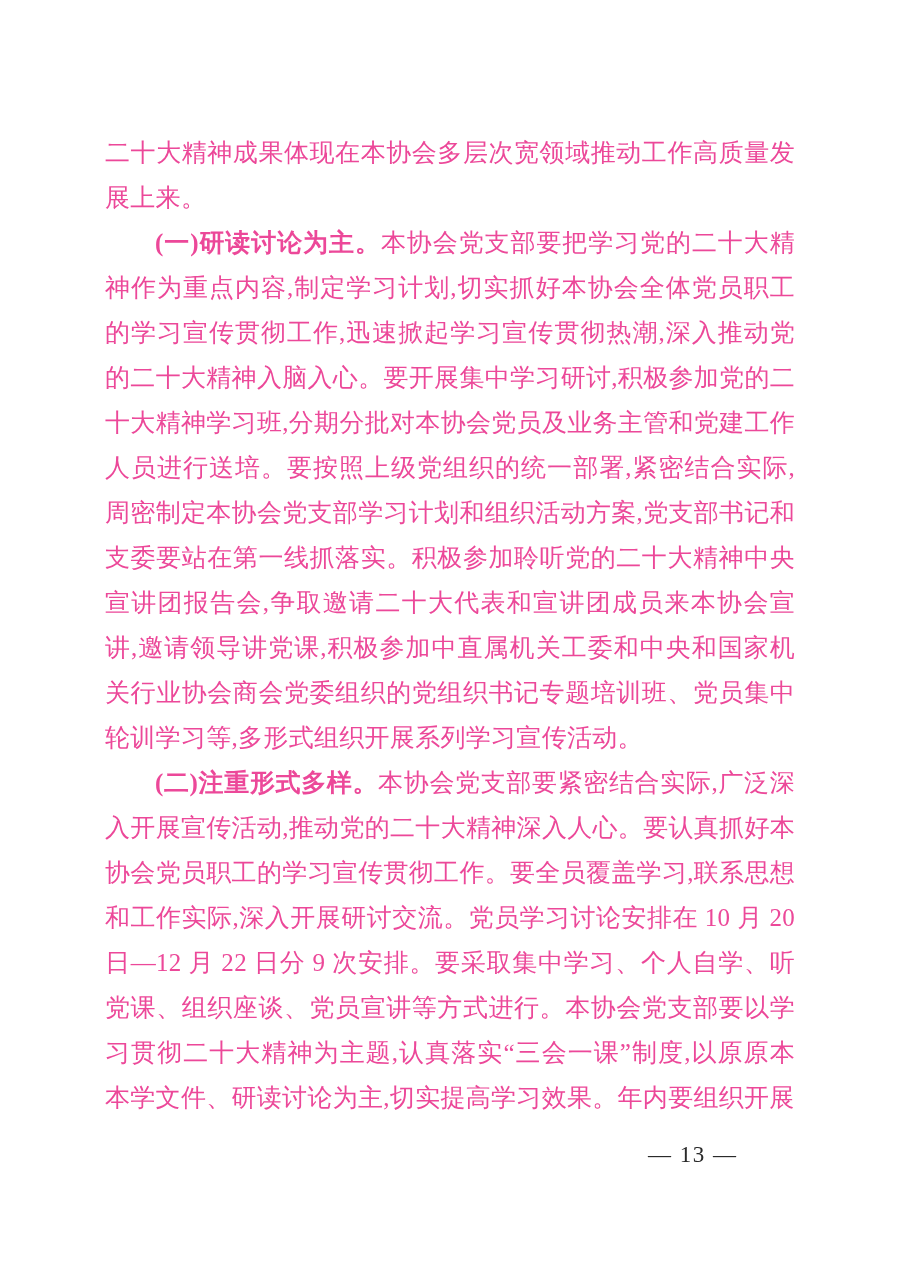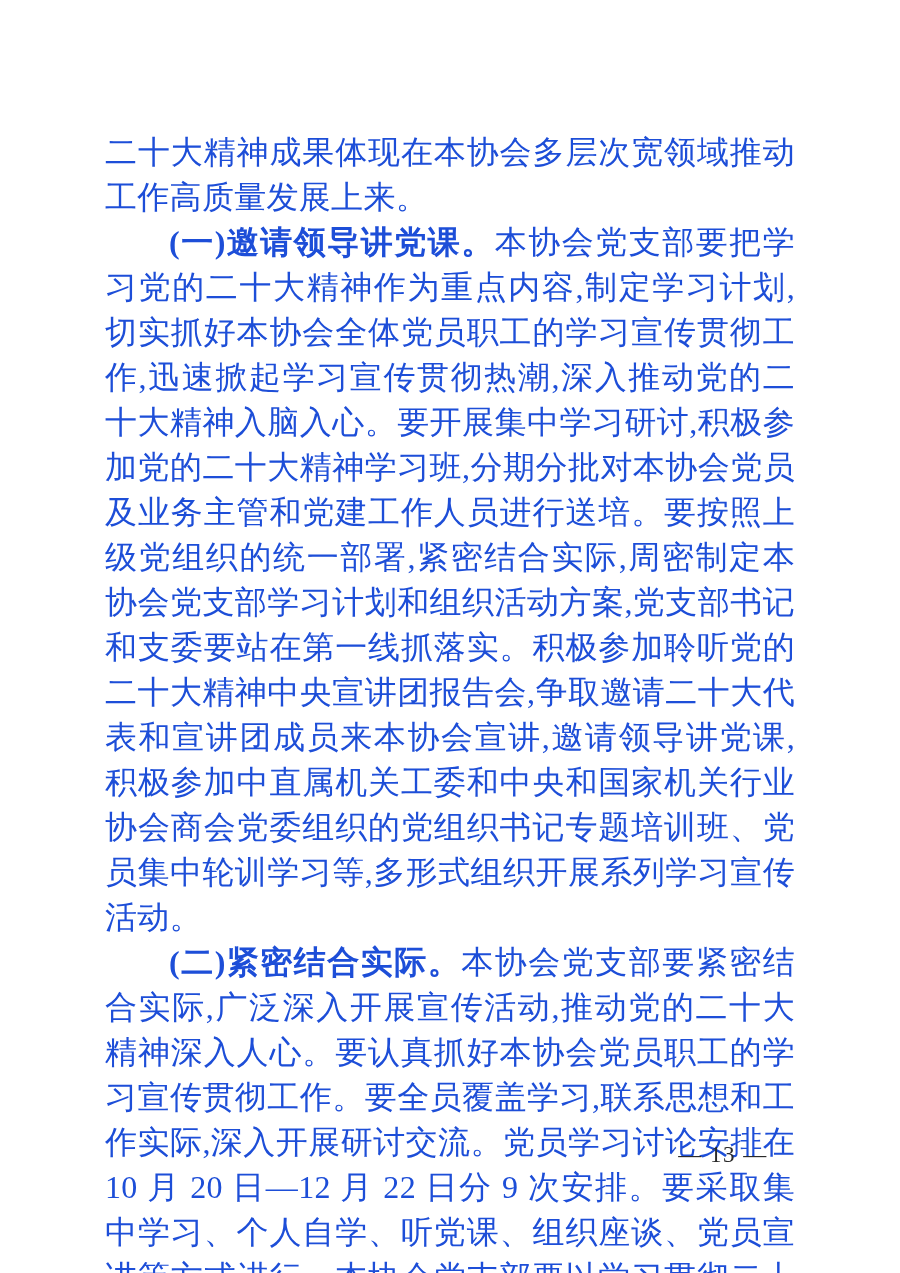--- a/index.html
+++ b/index.html
@@ -21,50 +21,50 @@
   }
   .text-block {
     position: absolute;
     left: 105px;
     top: 130px;
     width: 690px;
   }
   .para {
     margin: 0;
     padding: 0;
-    font-size: 32px;
+    font-size: 25px;
     line-height: 45px;
-    color: #1d4ed8;
+    color: #ec4899;
     text-align: justify;
     text-justify: inter-ideograph;
     text-align-last: left;
     text-indent: 2em;
     letter-spacing: 0.3px;
   }
   .para.continuation {
     text-indent: 0;
   }
   .lead {
     font-weight: 700;
   }
   .page-number {
     position: absolute;
     left: 648px;
     top: 1142px;
     width: 150px;
-    text-align: center;
+    text-align: left;
     font-size: 23px;
     color: #2a2a2a;
     letter-spacing: 1.5px;
     white-space: nowrap;
   }
 </style>
 </head>
 <body>
 
 <div class="sheet">
   <div class="text-block">
     <p class="para continuation"><span>二十大精神成果体现在本协会多层次宽领域推动工作高质量发展上来。</span></p>
-    <p class="para"><span class="lead">(一)邀请领导讲党课。</span><span>本协会党支部要把学习党的二十大精神作为重点内容,制定学习计划,切实抓好本协会全体党员职工的学习宣传贯彻工作,迅速掀起学习宣传贯彻热潮,深入推动党的二十大精神入脑入心。要开展集中学习研讨,积极参加党的二十大精神学习班,分期分批对本协会党员及业务主管和党建工作人员进行送培。要按照上级党组织的统一部署,紧密结合实际,周密制定本协会党支部学习计划和组织活动方案,党支部书记和支委要站在第一线抓落实。积极参加聆听党的二十大精神中央宣讲团报告会,争取邀请二十大代表和宣讲团成员来本协会宣讲,邀请领导讲党课,积极参加中直属机关工委和中央和国家机关行业协会商会党委组织的党组织书记专题培训班、党员集中轮训学习等,多形式组织开展系列学习宣传活动。</span></p>
-    <p class="para"><span class="lead">(二)紧密结合实际。</span><span>本协会党支部要紧密结合实际,广泛深入开展宣传活动,推动党的二十大精神深入人心。要认真抓好本协会党员职工的学习宣传贯彻工作。要全员覆盖学习,联系思想和工作实际,深入开展研讨交流。党员学习讨论安排在 10 月 20 日—12 月 22 日分 9 次安排。要采取集中学习、个人自学、听党课、组织座谈、党员宣讲等方式进行。本协会党支部要以学习贯彻二十大精神为主题,认真落实“三会一课”制度,以原原本本学文件、研读讨论为主,切实提高学习效果。年内要组织开展</span></p>
+    <p class="para"><span class="lead">(一)研读讨论为主。</span><span>本协会党支部要把学习党的二十大精神作为重点内容,制定学习计划,切实抓好本协会全体党员职工的学习宣传贯彻工作,迅速掀起学习宣传贯彻热潮,深入推动党的二十大精神入脑入心。要开展集中学习研讨,积极参加党的二十大精神学习班,分期分批对本协会党员及业务主管和党建工作人员进行送培。要按照上级党组织的统一部署,紧密结合实际,周密制定本协会党支部学习计划和组织活动方案,党支部书记和支委要站在第一线抓落实。积极参加聆听党的二十大精神中央宣讲团报告会,争取邀请二十大代表和宣讲团成员来本协会宣讲,邀请领导讲党课,积极参加中直属机关工委和中央和国家机关行业协会商会党委组织的党组织书记专题培训班、党员集中轮训学习等,多形式组织开展系列学习宣传活动。</span></p>
+    <p class="para"><span class="lead">(二)注重形式多样。</span><span>本协会党支部要紧密结合实际,广泛深入开展宣传活动,推动党的二十大精神深入人心。要认真抓好本协会党员职工的学习宣传贯彻工作。要全员覆盖学习,联系思想和工作实际,深入开展研讨交流。党员学习讨论安排在 10 月 20 日—12 月 22 日分 9 次安排。要采取集中学习、个人自学、听党课、组织座谈、党员宣讲等方式进行。本协会党支部要以学习贯彻二十大精神为主题,认真落实“三会一课”制度,以原原本本学文件、研读讨论为主,切实提高学习效果。年内要组织开展</span></p>
   </div>
   <div class="page-number">— 13 —</div>
 </div>
 
 </body></html>

